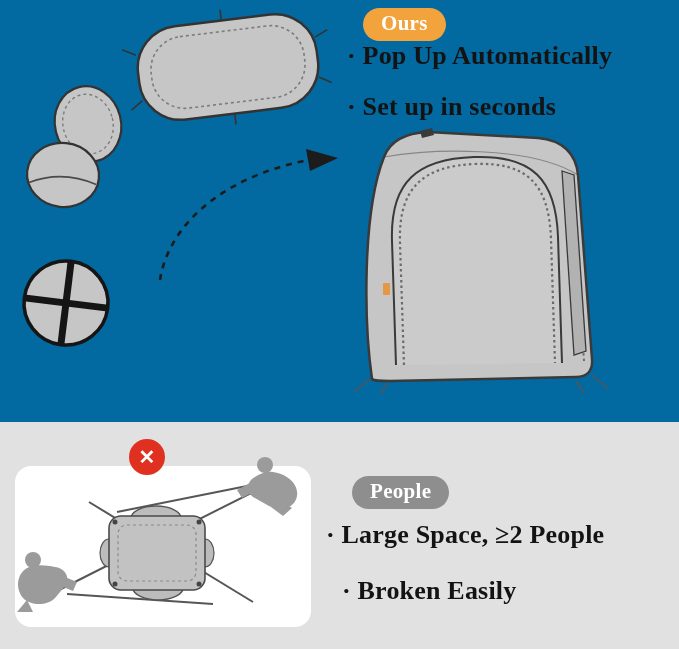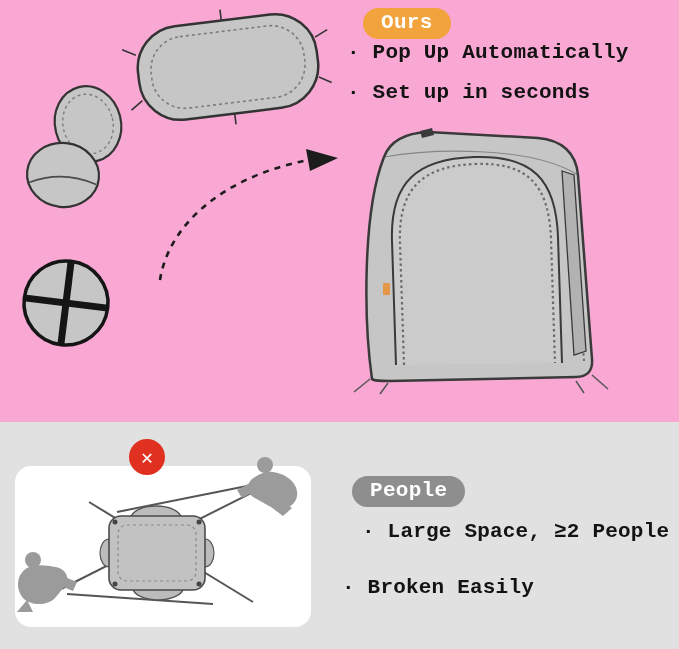--- a/index.html
+++ b/index.html
@@ -1,29 +1,29 @@
 <!DOCTYPE html>
 <html><head>
 <meta charset="utf-8">
 <style>
   *{box-sizing:border-box}
   body{margin:0;background:#ffffff}
-  .stage{position:relative;width:679px;height:649px;background:#f9a8d4;overflow:hidden;
-         font-family:Liberation Mono, monospace;color:#131313}
+  .stage{position:relative;width:679px;height:649px;background:#0369a1;overflow:hidden;
+         font-family:Liberation Serif, serif;color:#131313}
   svg{position:absolute;overflow:visible}
   .bottom-band{position:absolute;left:0;top:422px;width:679px;height:227px;background:#E1E1E1}
   .panel{position:absolute;left:15px;top:466px;width:296px;height:161px;background:#ffffff;border-radius:16px;z-index:1}
   .badge{position:absolute;display:inline-block;padding:3px 18px 5px;border-radius:18px;color:#fff;
          font-size:21px;font-weight:700;letter-spacing:.3px;z-index:5}
   .badge-ours{left:363px;top:8px;background:#F2A33C}
   .badge-others{left:352px;top:476px;background:#8E8E8E}
-  .bullet{position:absolute;font-size:21px;font-weight:600;white-space:nowrap;letter-spacing:.2px;z-index:5}
+  .bullet{position:absolute;font-size:26px;font-weight:600;white-space:nowrap;letter-spacing:.2px;z-index:5}
   .b-ours-1{left:347px;top:41px}
-  .b-ours-2{left:347px;top:81px}
-  .b-oth-1{left:362px;top:520px}
+  .b-ours-2{left:347px;top:92px}
+  .b-oth-1{left:326px;top:520px}
   .b-oth-2{left:342px;top:576px}
   .red-cross{position:absolute;left:129px;top:439px;width:36px;height:36px;border-radius:50%;
              background:#E03020;color:#fff;display:flex;align-items:center;justify-content:center;
              font-size:20px;font-weight:700;z-index:4}
   .scene-svg{z-index:2}
 </style>
 </head>
 <body>
 
 <div class="stage">

